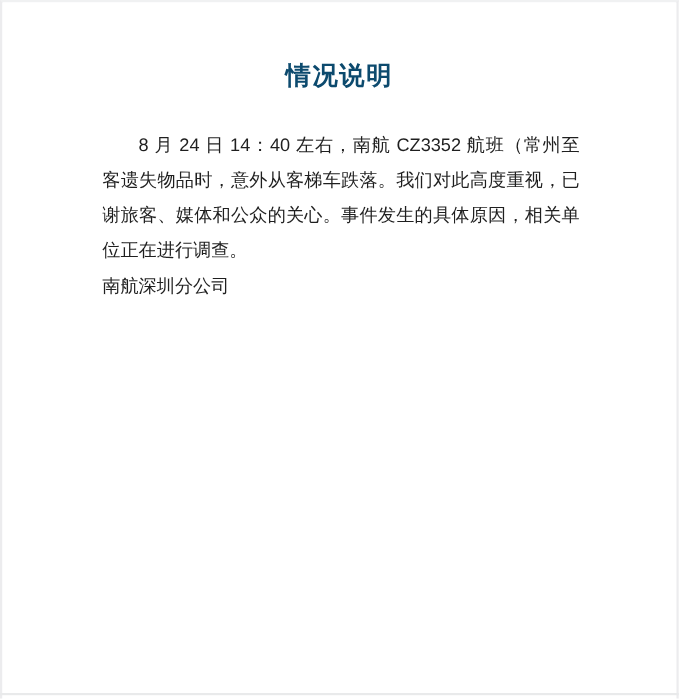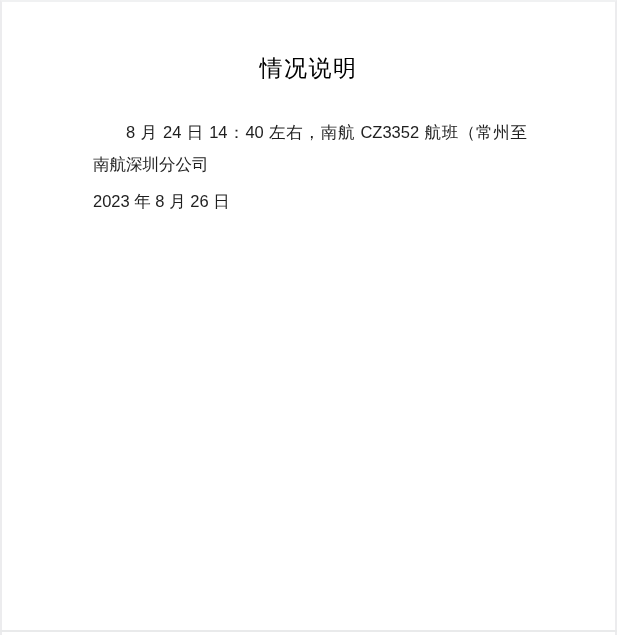--- a/index.html
+++ b/index.html
@@ -23,24 +23,24 @@
     border-right: 2px solid #ececee;
     pointer-events: none;
   }
   .doc-title {
     position: absolute;
     top: 52px;
     left: 0;
     width: 617px;
     text-align: center;
     font-size: 23px;
-    font-weight: 400;
+    font-weight: 700;
     letter-spacing: 1.5px;
     line-height: 32px;
-    color: #000000;
+    color: #0c4a6e;
   }
   .doc-body {
     position: absolute;
     top: 116px;
     left: 93px;
     width: 434px;
     font-size: 16.5px;
     line-height: 32px;
     color: #1f1f1f;
   }
@@ -75,18 +75,20 @@
 </style>
 </head>
 <body>
 
 <div class="page-frame"></div>
 
 <div class="doc-title">情况说明</div>
 
 <div class="doc-body">
   <div class="body-line fill indent">8 月 24 日 14：40 左右，南航 CZ3352 航班（常州至深圳）</div>
+  <div class="body-line fill">客遗失物品时，意外从客梯车跌落。我们对此高度重视，已</div>
+  <div class="body-line fill">谢旅客、媒体和公众的关心。事件发生的具体原因，相关单</div>
+  <div class="body-line">位正在进行调查。</div>
 
   <div class="sig-line">南航深圳分公司</div>
-  <div class="sig-line date-line">2023 年 8 月 26 日</div>
 </div>
 
 <div class="bottom-divider"></div>
 
 </body></html>

